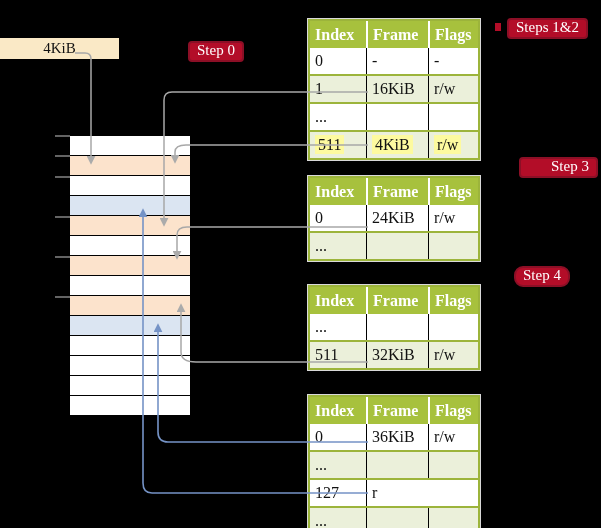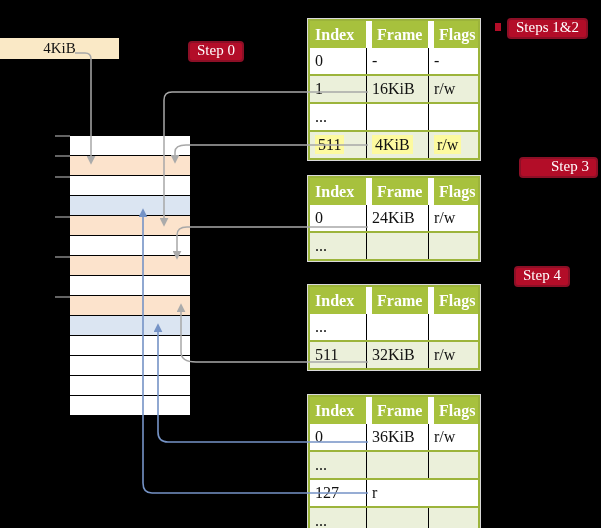--- a/index.html
+++ b/index.html
@@ -31,21 +31,21 @@
     position:absolute;left:308px;width:168px;z-index:5;
     border:2px solid #9CB43B;background:#fff;
     box-shadow:0 0 0 1px rgba(255,255,255,.85);
   }
   .trow{display:flex;height:26px;line-height:26px;font-size:16px;}
   .trow.head{height:27px;line-height:27px;background:#A7C13D;color:#fff;font-weight:bold;}
   .tcell{box-sizing:border-box;padding-left:5px;overflow:hidden;white-space:nowrap;}
   .c-index{width:56px;}
   .c-frame{width:62px;}
   .c-flags{width:50px;flex:1;}
-  .trow.head .c-frame,.trow.head .c-flags{border-left:6px solid #ffffff;}
+  .trow.head .c-frame,.trow.head .c-flags{border-left:2px solid #ffffff;}
   .trow.body .c-frame,.trow.body .c-flags{border-left:1.5px solid #000;}
   .trow.body{background:#fff;}
   .tbody .trow.body:nth-child(even){background:#EBF0DA;}
   .tbody .trow.body + .trow.body{border-top:2px solid #9CB43B;}
   .hl{background:#FDFA9F;padding:1px 3px;}
   
   #wires{position:absolute;left:0;top:0;z-index:10;pointer-events:none;}
 </style>
 </head>
 <body>
@@ -91,21 +91,21 @@
   <div class="badge" style="left:188px;top:41px;">
     <span>Step 0</span>
   </div>
   <div class="badge-dash" style="left:495px;top:23px;"></div>
   <div class="badge" style="left:507px;top:18px;text-align:center;">
     <span>Steps 1&amp;2</span>
   </div>
   <div class="badge" style="left:519px;top:157px;padding-left:30px;">
     <span>Step 3</span>
   </div>
-  <div class="badge" style="left:514px;top:266px;">
+  <div class="badge" style="left:514px;top:266px;border-radius:9px;">
     <span>Step 4</span>
   </div>
 
   <div class="memcol">
     <div class="mrow" data-type="free"></div>
     <div class="mrow" data-type="page-table"></div>
     <div class="mrow" data-type="free"></div>
     <div class="mrow" data-type="mapped-page"></div>
     <div class="mrow" data-type="page-table"></div>
     <div class="mrow" data-type="free"></div>

